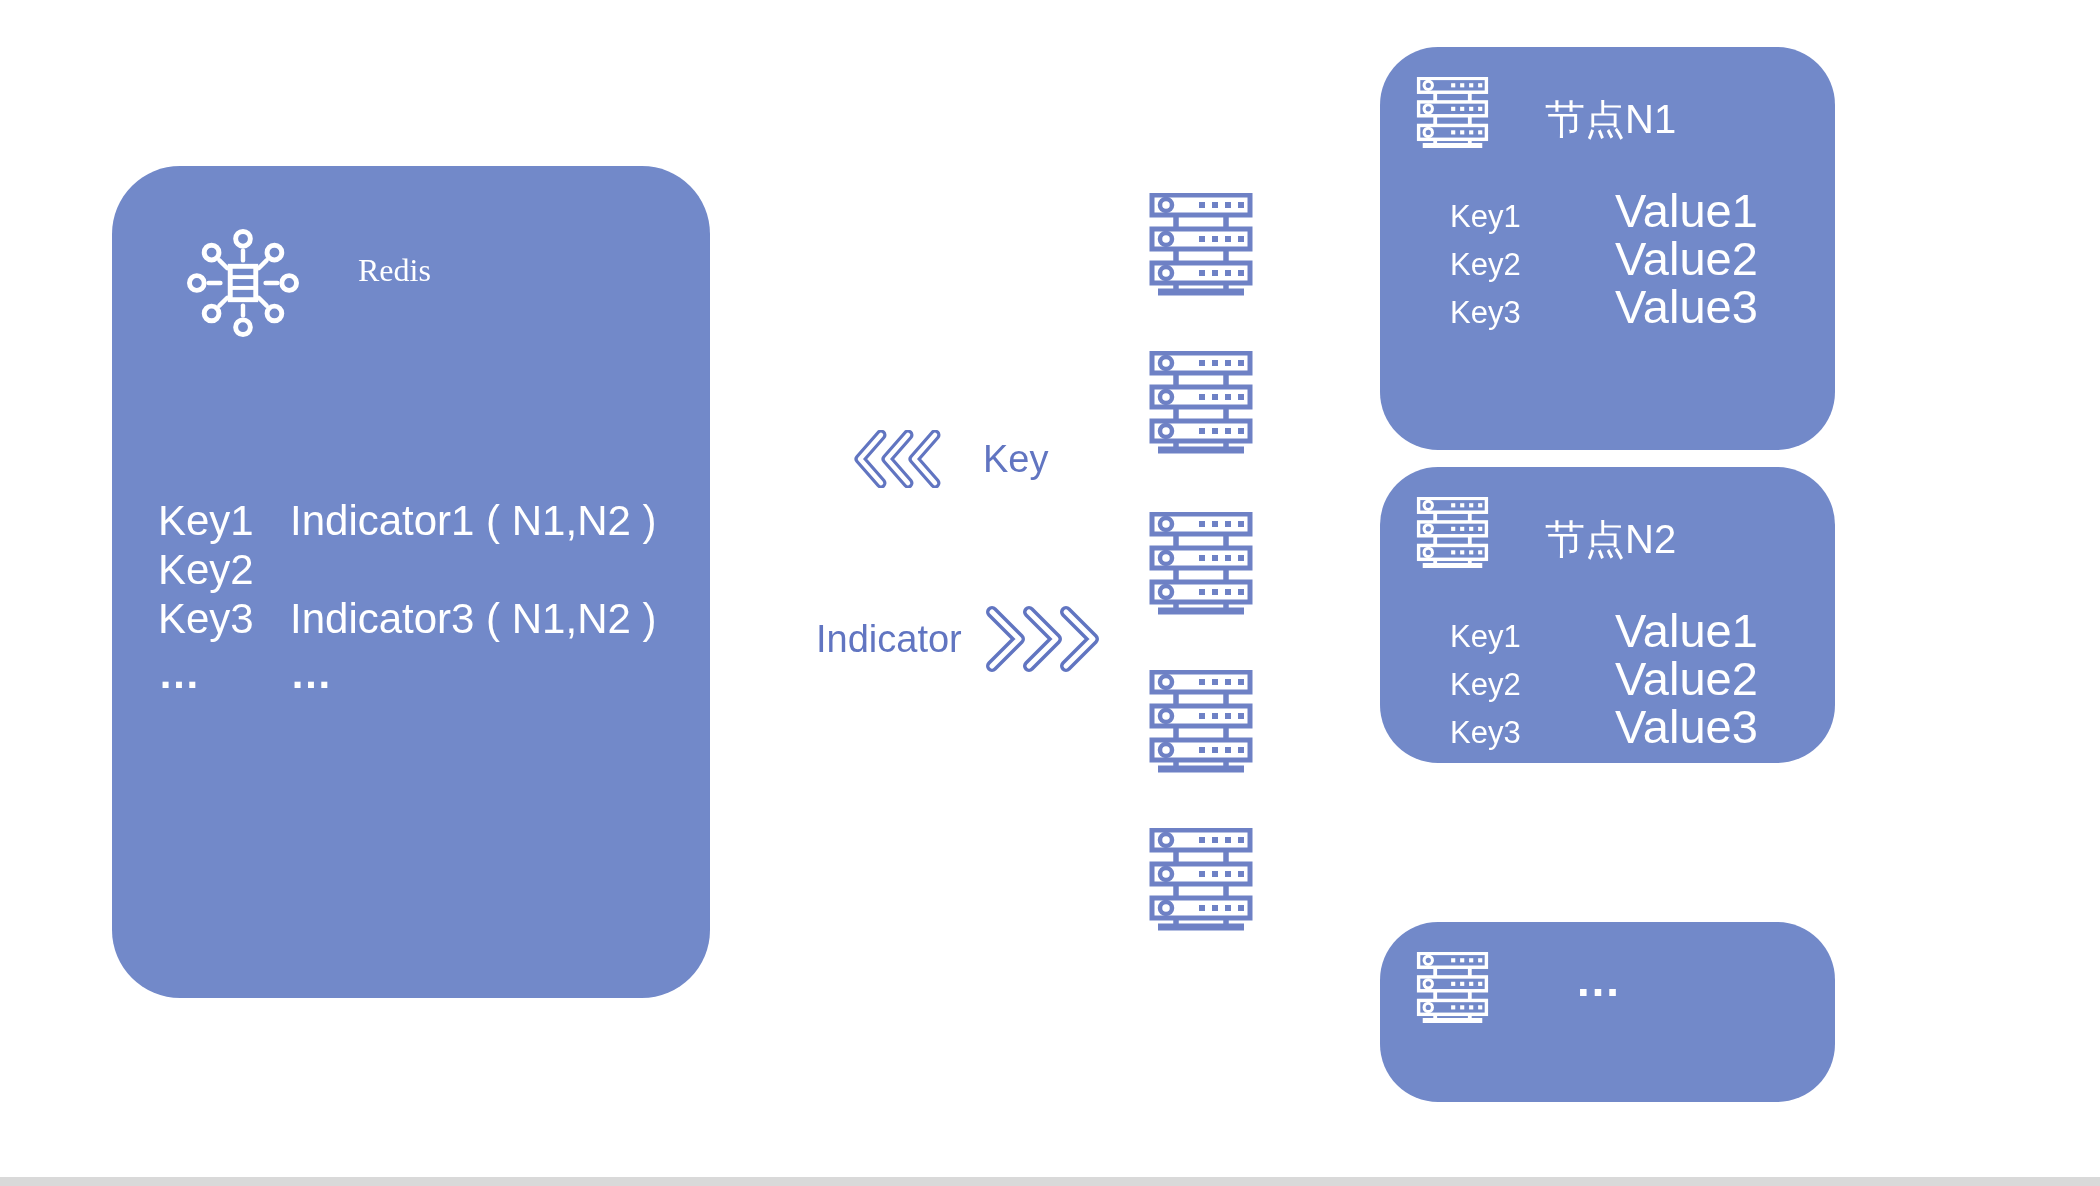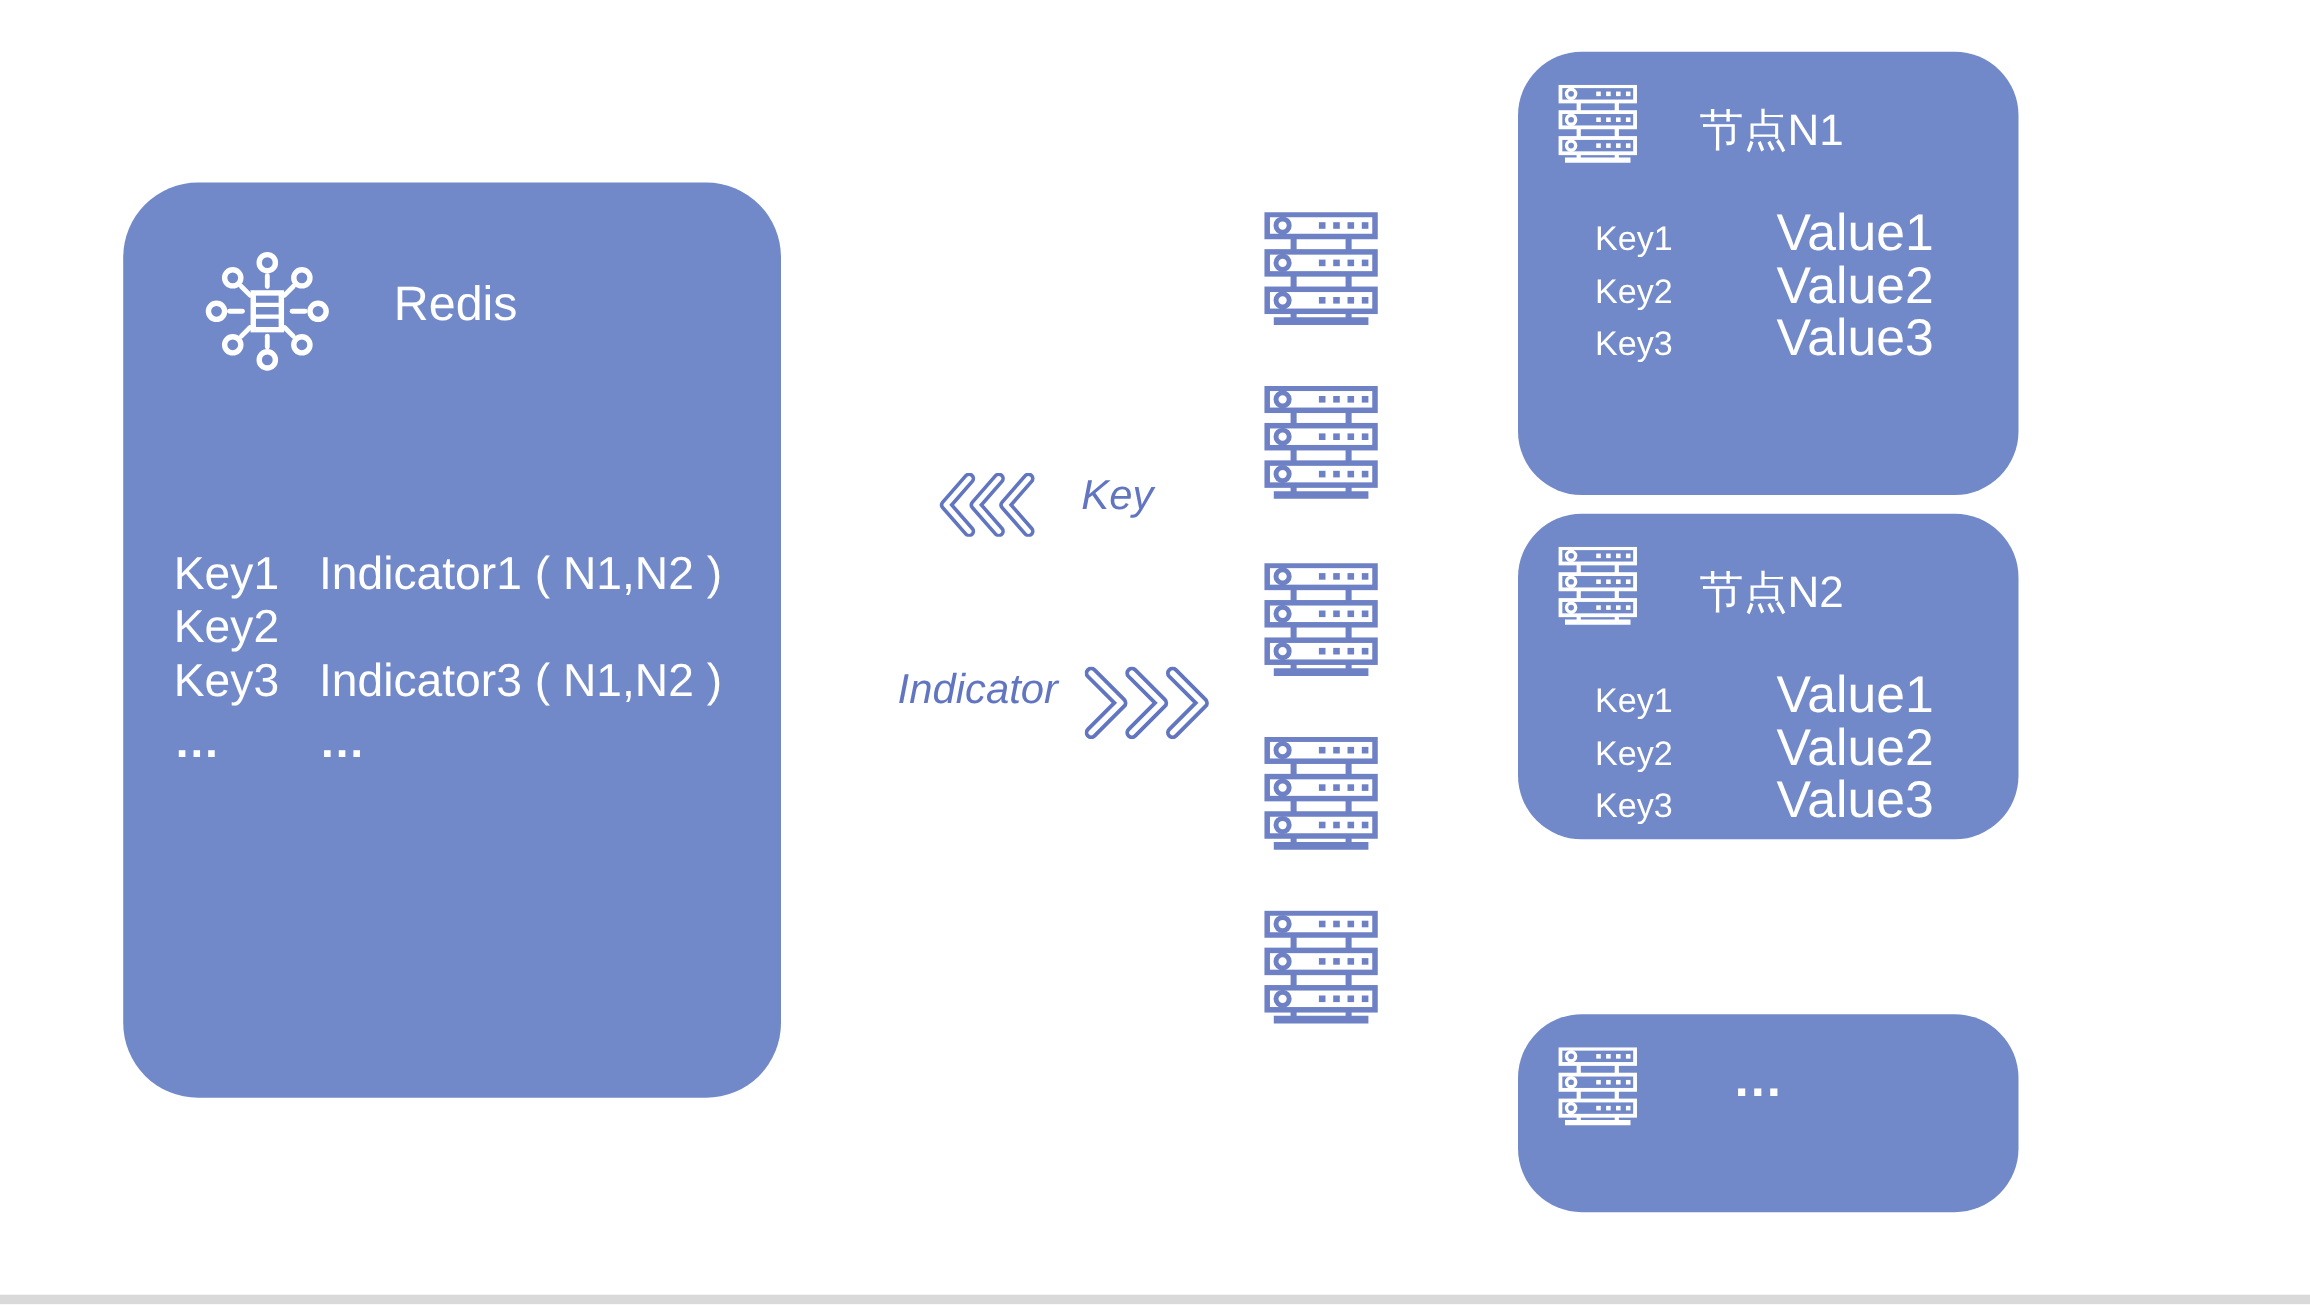--- a/index.html
+++ b/index.html
@@ -7,27 +7,27 @@
     position: relative;
     width: 2100px;
     height: 1186px;
     background: #ffffff;
     overflow: hidden;
     font-family: "Liberation Sans", "DejaVu Sans", sans-serif;
   }
   .box { position: absolute; background: #7289C9; }
   .redis-box { left: 112px; top: 166px; width: 598px; height: 832px; border-radius: 68px; }
   .redis-icon { position: absolute; left: 72px; top: 62px; width: 118px; height: 110px; color: #ffffff; }
-  .redis-title { position: absolute; left: 246px; top: 86px; font-size: 44px; color: #ffffff; }
+  .redis-title { position: absolute; left: 246px; top: 86px; font-size: 32px; color: #ffffff; font-family: Liberation Serif, serif; }
   .kv-list { position: absolute; left: 46px; top: 330px; color: #ffffff; font-size: 42px; line-height: 49px; }
   .kv-row { display: flex; white-space: nowrap; }
   .kv-row .k { width: 132px; flex: 0 0 auto; }
   .kv-row.dots-row { margin-top: 6px; font-weight: bold; letter-spacing: 2px; }
 
-  .flow { position: absolute; display: flex; color: #6175C1; font-style: italic; }
+  .flow { position: absolute; display: flex; align-items: center; color: #6175C1; }
   .key-flow { left: 853px; top: 430px; gap: 42px; }
   .indicator-flow { left: 816px; top: 606px; gap: 24px; }
   .flow-label { font-size: 38px; }
   .chevrons { display: block; }
 
   .rack { position: absolute; left: 1149px; width: 104px; height: 104px; color: #6E81C5; }
   .rack-1 { top: 193px; } .rack-2 { top: 351px; } .rack-3 { top: 512px; }
   .rack-4 { top: 670px; } .rack-5 { top: 828px; }
 
   .node-box { left: 1380px; width: 455px; border-radius: 58px; color: #ffffff; }

